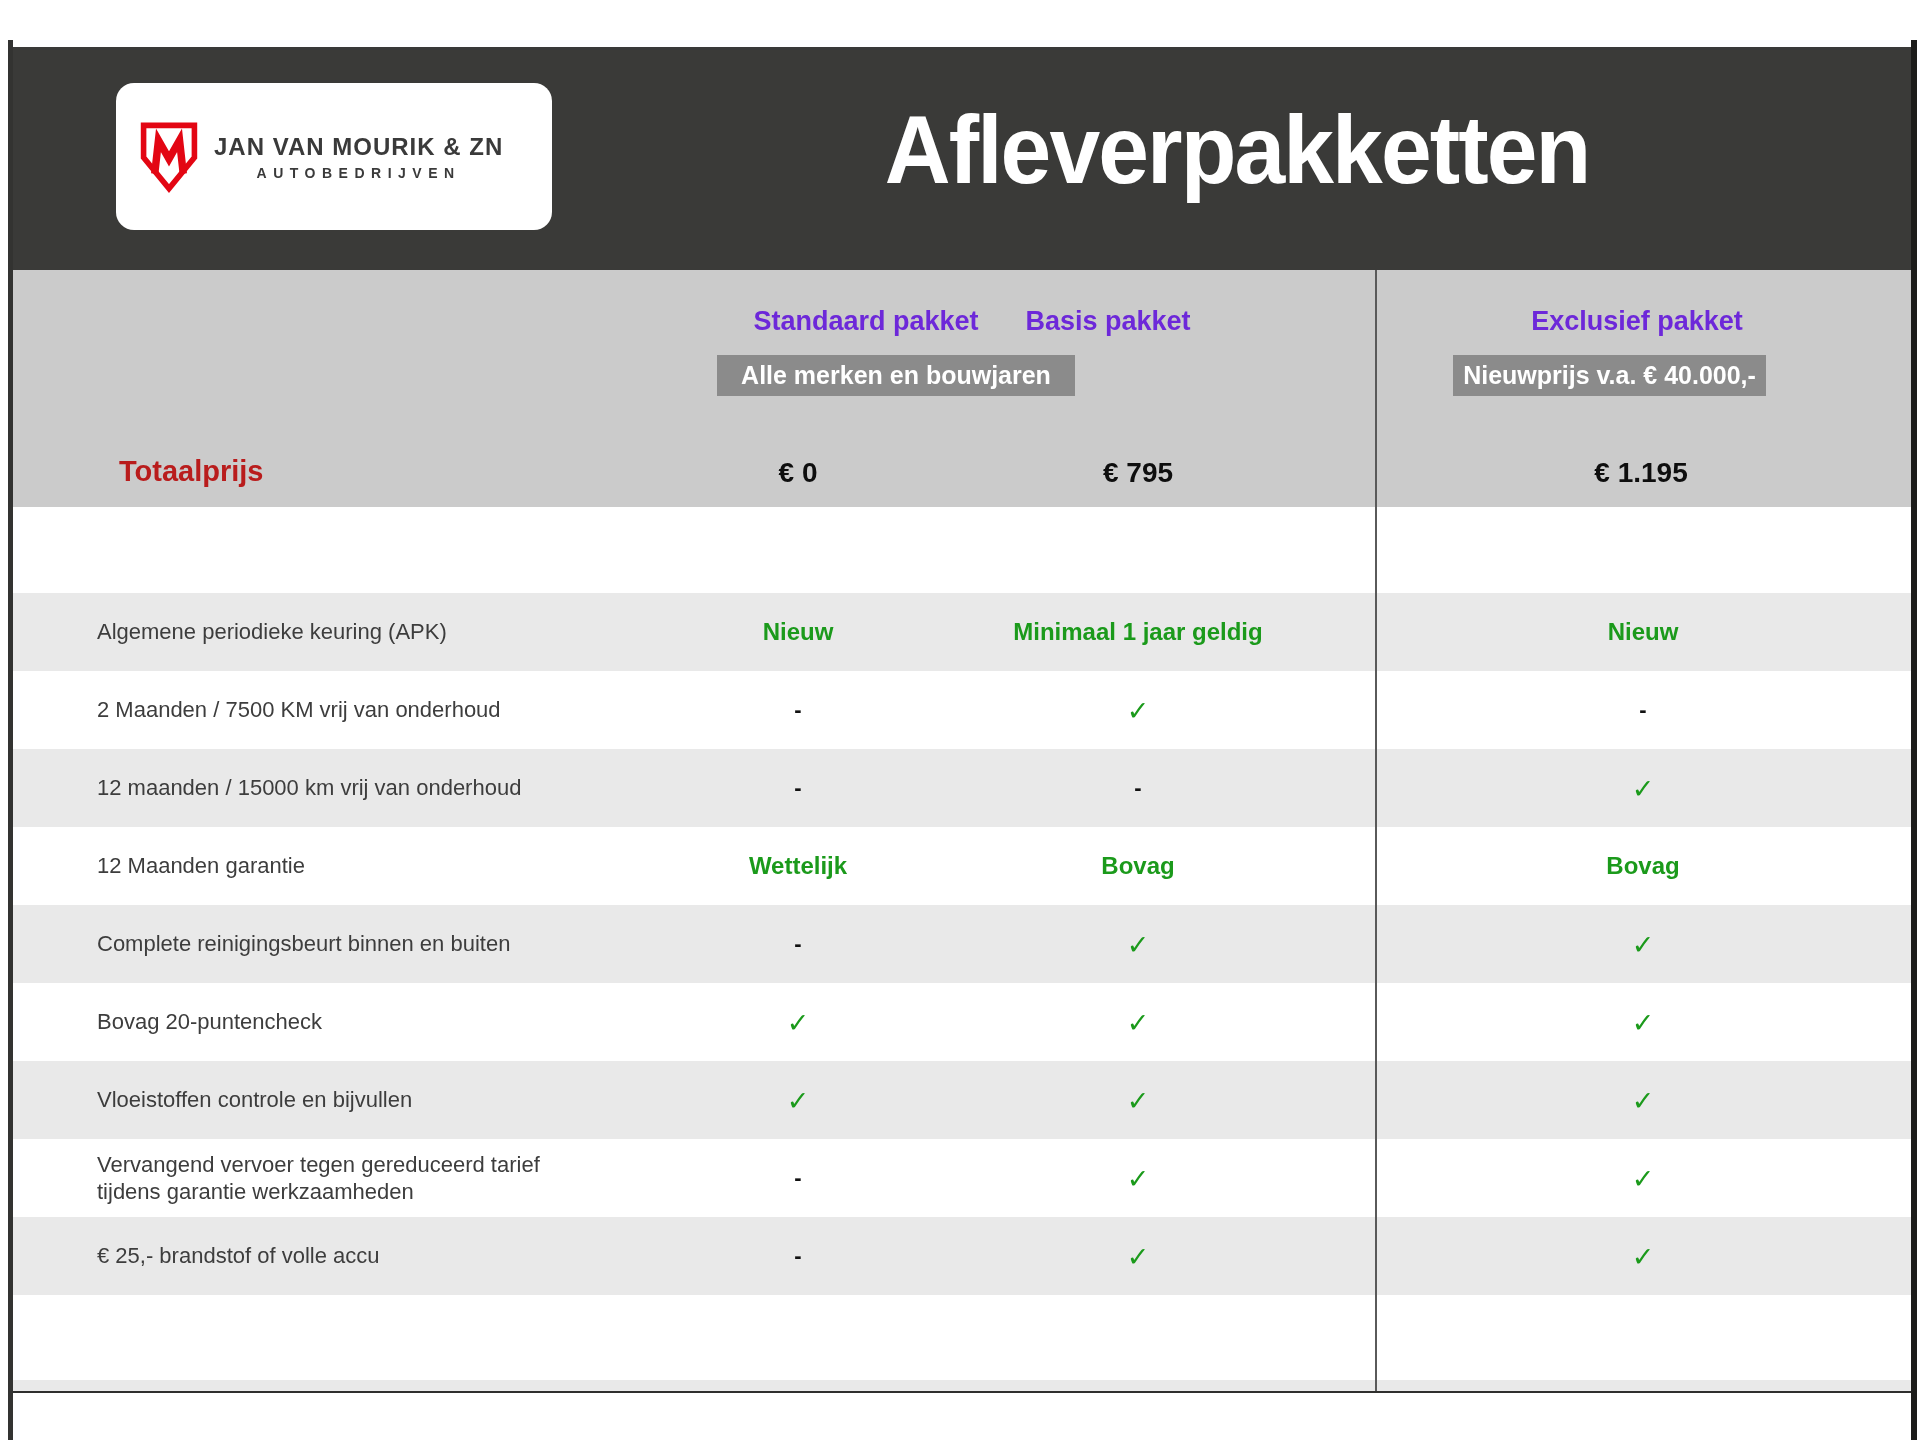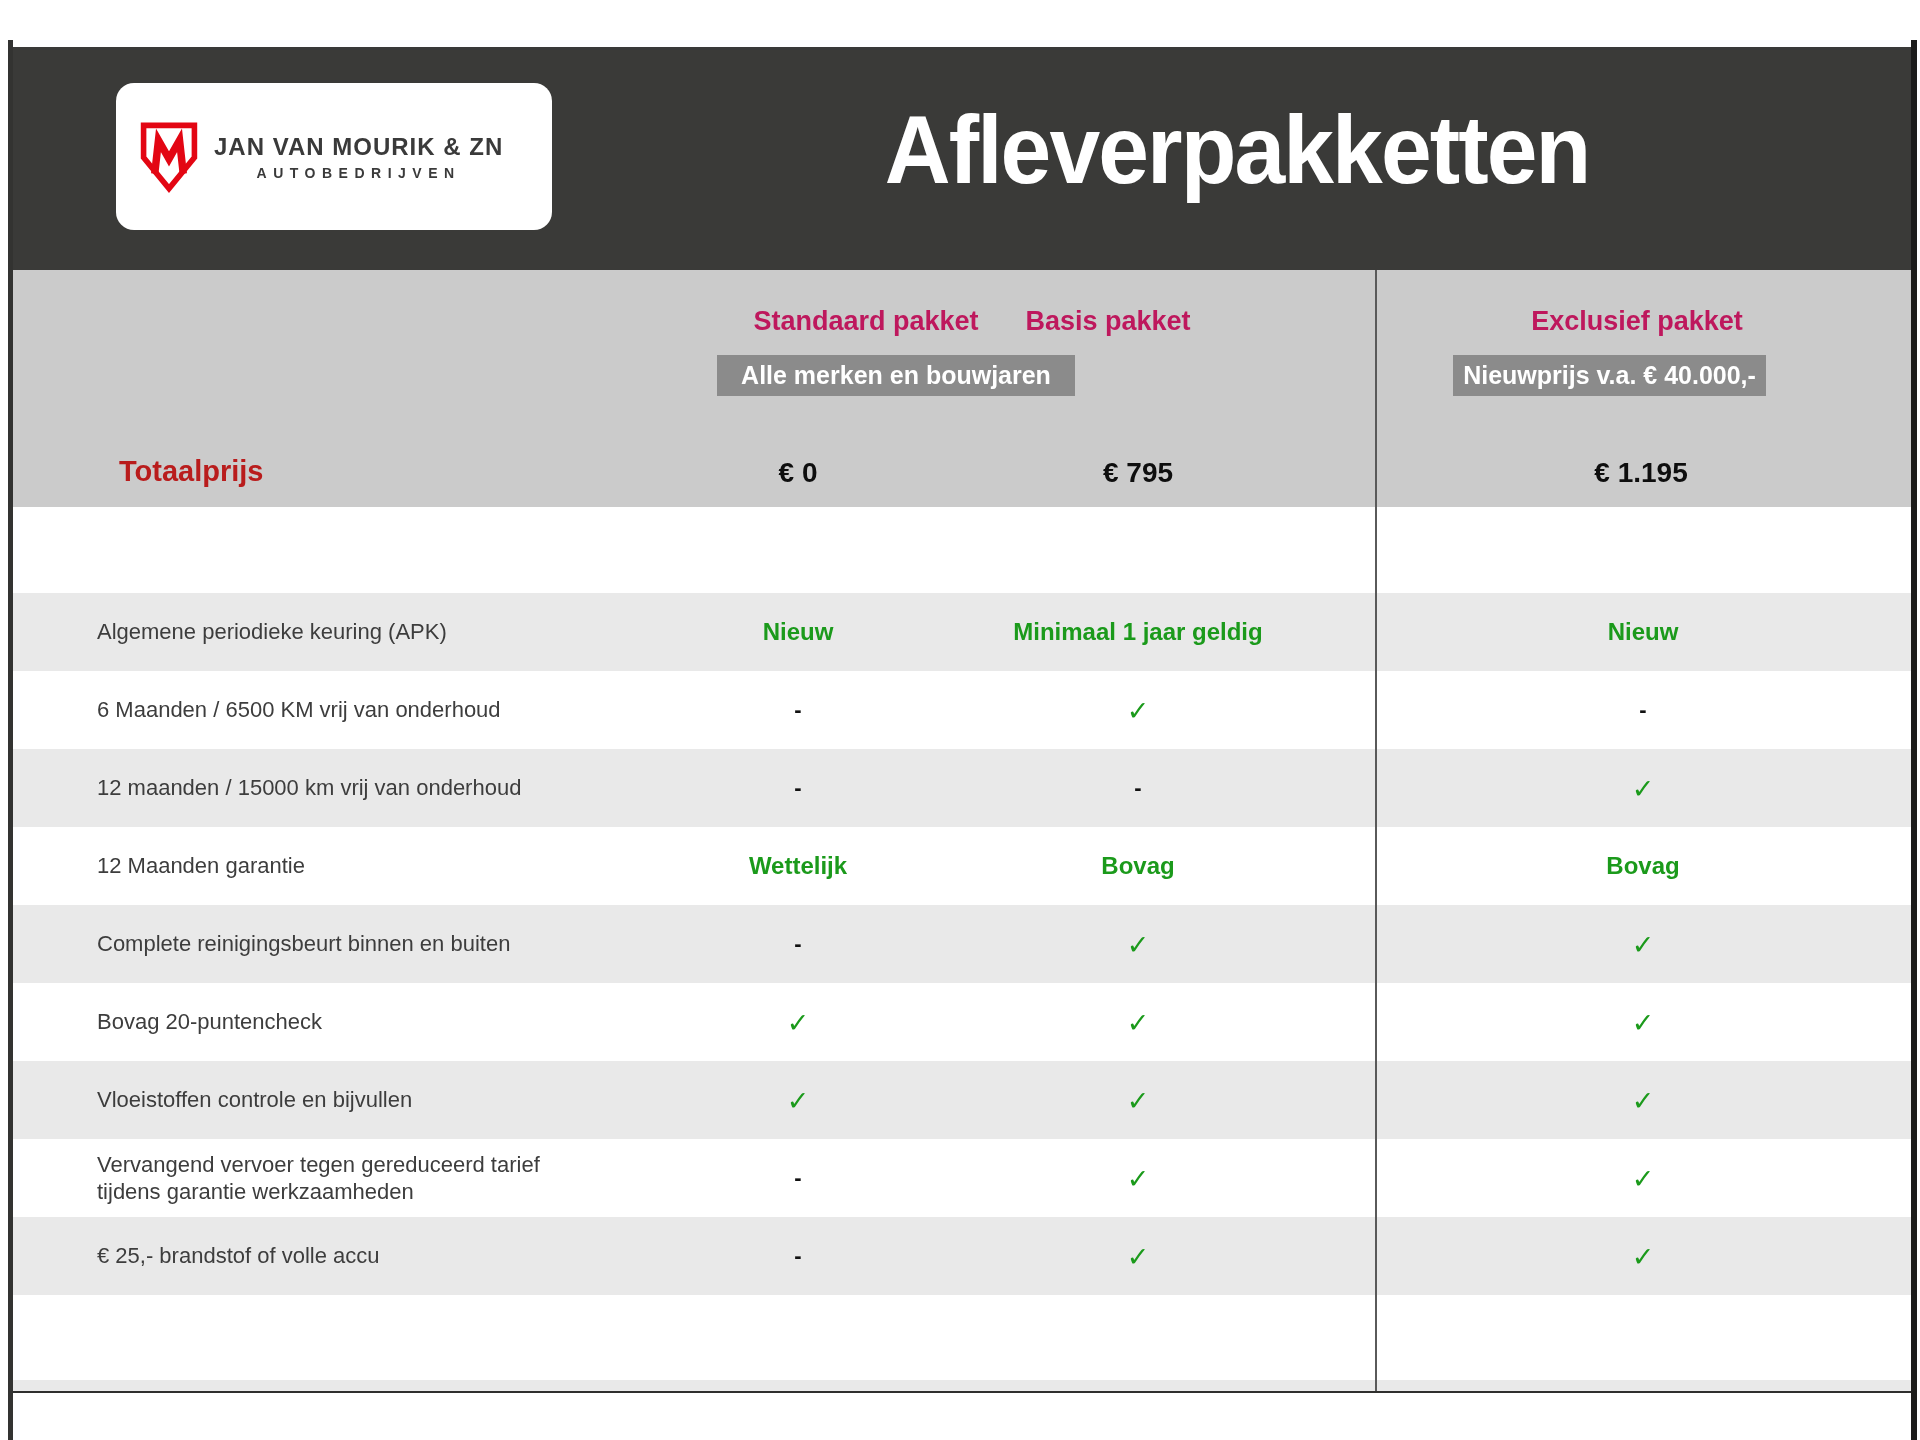--- a/index.html
+++ b/index.html
@@ -17,21 +17,21 @@
   .shield{margin-left:22px;width:62px;height:76px;flex:0 0 auto;}
   .brand-text{margin-left:14px;}
   .brand-name{font-size:24px;font-weight:bold;color:#3a3a3a;letter-spacing:1px;white-space:nowrap;}
   .brand-sub{font-size:14px;font-weight:bold;color:#3a3a3a;letter-spacing:6.5px;margin-top:4px;white-space:nowrap;}
   .title{position:absolute;left:1224px;top:50px;transform:translateX(-50%) scaleX(0.95);
          font-size:96px;font-weight:bold;color:#ffffff;letter-spacing:-2px;white-space:nowrap;line-height:1.1;}
 
   
   .subheader{position:relative;height:237px;background:#cbcbcb;}
   .col-head{position:absolute;top:36px;transform:translateX(-50%);font-size:27px;font-weight:bold;
-            color:#be185d;white-space:nowrap;}
+            color:#6d28d9;white-space:nowrap;}
   .ch1{left:853px;} .ch2{left:1095px;} .ch3{left:1624px;}
   .badge{position:absolute;top:85px;height:41px;line-height:41px;background:#8b8b8b;color:#ffffff;
          font-size:25px;font-weight:bold;text-align:center;white-space:nowrap;}
   .badge-left{left:704px;width:358px;}
   .badge-right{left:1440px;width:313px;}
   .total-label{position:absolute;left:106px;top:185px;font-size:29px;font-weight:bold;color:#b91c1c;}
   .total-val{position:absolute;top:187px;transform:translateX(-50%);font-size:28px;font-weight:bold;color:#0e0e0e;white-space:nowrap;}
   .tv1{left:785px;} .tv2{left:1125px;} .tv3{left:1628px;}
 
   
@@ -89,21 +89,21 @@
 
   <div id="rows">
       <div class="row alt">
         <div class="row-label">Algemene periodieke keuring (APK)</div>
         <div class="cell"><span class="val-text">Nieuw</span></div>
         <div class="cell"><span class="val-text">Minimaal 1 jaar geldig</span></div>
         <div></div>
         <div class="cell"><span class="val-text">Nieuw</span></div>
       </div>
       <div class="row">
-        <div class="row-label">6 Maanden / 6500 KM vrij van onderhoud</div>
+        <div class="row-label">2 Maanden / 7500 KM vrij van onderhoud</div>
         <div class="cell"><span class="val-dash">-</span></div>
         <div class="cell"><span class="val-check">✓</span></div>
         <div></div>
         <div class="cell"><span class="val-dash">-</span></div>
       </div>
       <div class="row alt">
         <div class="row-label">12 maanden / 15000 km vrij van onderhoud</div>
         <div class="cell"><span class="val-dash">-</span></div>
         <div class="cell"><span class="val-dash">-</span></div>
         <div></div>

